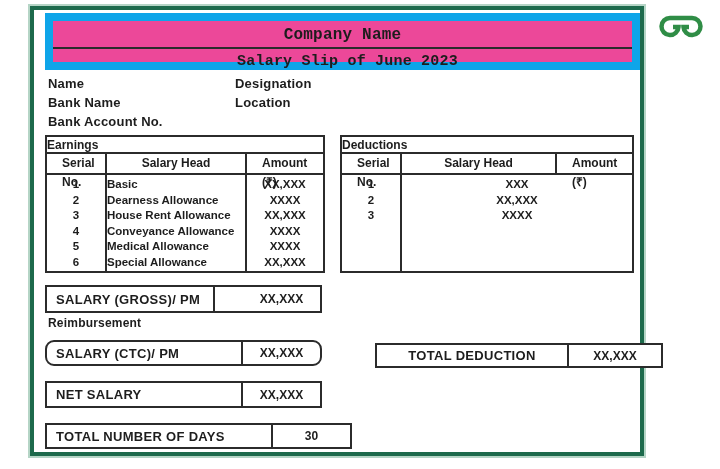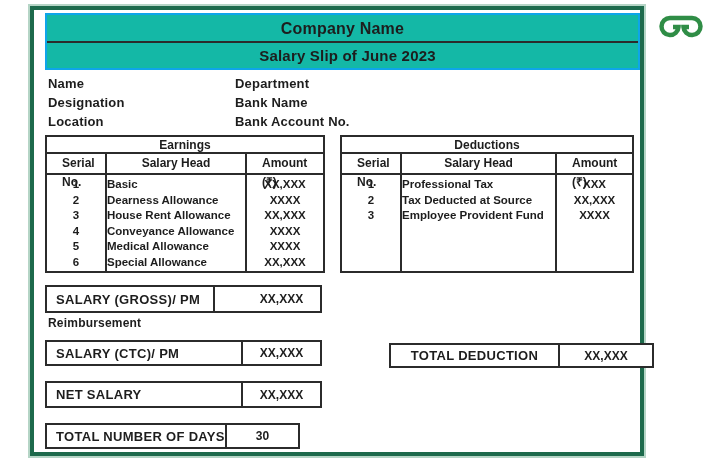--- a/index.html
+++ b/index.html
@@ -19,22 +19,23 @@
     width: 614px; height: 450px;
     border: 4px solid #1d6a4c;
     outline: 2px solid #b5d5c6;
     background: #ffffff;
   }
   
   .header-box {
     position: absolute;
     left: 11px; top: 3px;
     width: 595px; height: 57px;
-    border: 2px solid #0ea5e9;
-    background: #14b8a6;
+    border: 8px solid #0ea5e9;
+    background: #ec4899;
+    font-family: Liberation Mono, monospace;
   }
   .header-row1 {
     height: 28px; line-height: 28px;
     text-align: center;
     font-size: 16px; font-weight: bold;
     border-bottom: 2px solid #2b2b2b;
     letter-spacing: .2px;
   }
   .header-row2 {
     height: 25px; line-height: 25px;
@@ -58,21 +59,20 @@
   .tbl {
     position: absolute;
     border: 2px solid #2b2b2b;
     background: #fff;
     display: flex; flex-direction: column;
   }
   .tbl-earnings  { left: 11px;  top: 125px; width: 280px; height: 138px; }
   .tbl-deductions{ left: 306px; top: 125px; width: 294px; height: 138px; }
   .tbl-title {
     height: 17px; line-height: 16px;
-    text-align: center;
     font-size: 12px; font-weight: bold;
     border-bottom: 2px solid #2b2b2b;
   }
   .tbl-cols {
     display: flex;
     height: 21px; line-height: 19px;
     font-size: 12px; font-weight: bold;
     border-bottom: 2px solid #2b2b2b;
   }
   .tbl-cols > div { text-align: left; padding-left: 15px; }
@@ -103,25 +103,25 @@
     font-size: 13px; letter-spacing: .3px;
     white-space: nowrap;
   }
   .sum-label.centered { justify-content: center; padding-left: 0; }
   .sum-value {
     width: 77px;
     display: flex; align-items: center; justify-content: center;
     font-size: 12px;
   }
   .box-gross { left: 11px;  top: 275px; width: 277px; height: 28px; gap: 28px; }
-  .box-ctc   { left: 11px;  top: 330px; width: 277px; height: 26px; }
-  .box-totded{ left: 355px; top: 333px; width: 265px; height: 25px; }
+  .box-ctc   { left: 11px;  top: 330px; width: 277px; height: 26px; border-radius: 9px; }
+  .box-totded{ left: 341px; top: 333px; width: 288px; height: 25px; }
   .box-totded .sum-value { width: 92px; }
   .box-net   { left: 11px;  top: 371px; width: 277px; height: 27px; text-align: right; }
-  .box-days  { left: 11px;  top: 413px; width: 255px; height: 26px; }
+  .box-days  { left: 11px;  top: 413px; width: 307px; height: 26px; }
   .reimb {
     position: absolute;
     left: 14px; top: 306px;
     font-size: 12px; font-weight: bold;
     letter-spacing: .2px;
   }
   
   .logo {
     position: absolute;
     right: 14px; top: 8px;
@@ -142,21 +142,20 @@
 
   <div class="frame">
 
     <div class="header-box">
       <div class="header-row1">Company Name</div>
       <div class="header-row2">Salary Slip of June 2023</div>
     </div>
 
     <div class="info">
       <div>Name</div>
-      <div>Department</div>
       <div>Designation</div>
       <div>Bank Name</div>
       <div>Location</div>
       <div>Bank Account No.</div>
     </div>
 
     <div class="tbl tbl-earnings">
       <div class="tbl-title">Earnings</div>
       <div class="tbl-cols">
         <div class="c-serial">Serial No.</div>
@@ -197,25 +196,20 @@
         <div class="c-serial">Serial No.</div>
         <div class="c-head" style="text-align:center;padding-left:0;">Salary Head</div>
         <div class="c-amt">Amount (₹)</div>
       </div>
       <div class="tbl-body">
         <div class="bcol c-serial">
           <div class="bcell">1</div>
           <div class="bcell">2</div>
           <div class="bcell">3</div>
         </div>
-        <div class="bcol c-head">
-          <div class="bcell">Professional Tax</div>
-          <div class="bcell">Tax Deducted at Source</div>
-          <div class="bcell">Employee Provident Fund</div>
-        </div>
         <div class="bcol c-amt">
           <div class="bcell">XXX</div>
           <div class="bcell">XX,XXX</div>
           <div class="bcell">XXXX</div>
         </div>
       </div>
     </div>
 
     <div class="sumbox box-gross">
       <div class="sum-label">SALARY (GROSS)/ PM</div>

